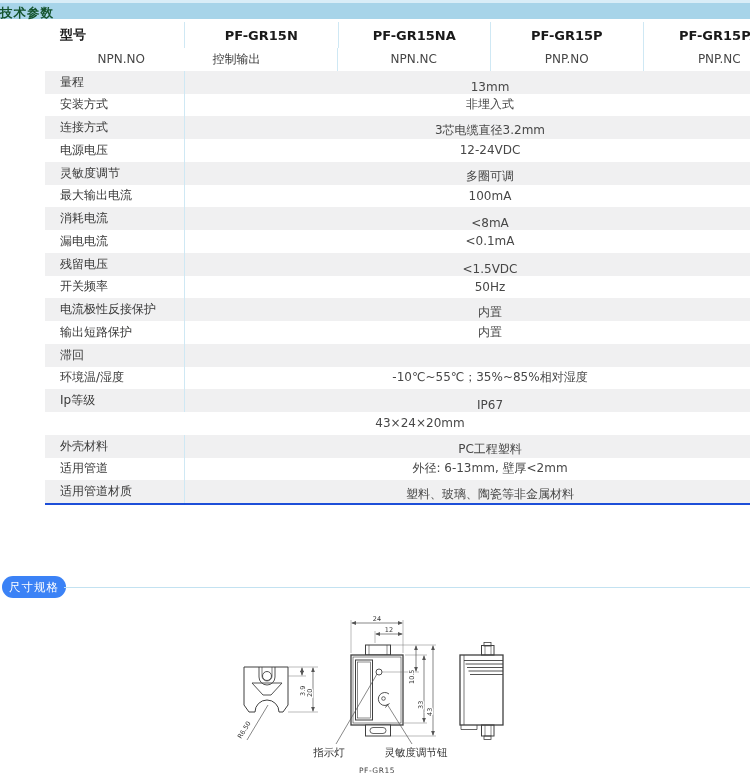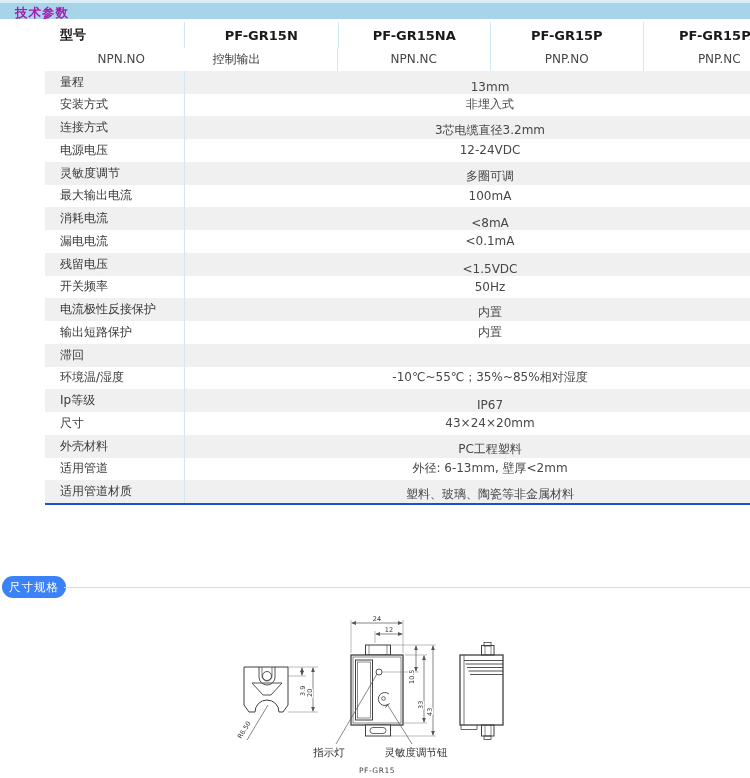--- a/index.html
+++ b/index.html
@@ -5,22 +5,22 @@
   html,body{margin:0;padding:0;background:#fff;}
   body{
     width:750px;height:778px;position:relative;overflow:hidden;
     font-family:"DejaVu Sans","Liberation Sans",sans-serif;
     -webkit-font-smoothing:antialiased;
   }
   
   .band{
     position:absolute;top:0;left:0;width:750px;height:19px;
     background:#a7d4e9;border-top:3px solid #d9edf7;
-    color:#a21caf;font-size:12.5px;font-weight:bold;line-height:19px;
-    padding-left:15px;box-sizing:border-box;letter-spacing:1px;
+    color:#14532d;font-size:12.5px;font-weight:bold;line-height:19px;
+    box-sizing:border-box;letter-spacing:1px;
   }
   
   .spec-table{
     position:absolute;top:22px;left:0;width:750px;
     border-bottom:2px solid #1d4ed8;
     margin-left:45px;
   }
   .row{display:flex;align-items:center;}
   .header-row{height:26px;font-size:13px;font-weight:bold;color:#1a1a1a;}
   .output-row,.data-row{height:22.75px;font-size:12px;color:#474747;}
@@ -123,21 +123,20 @@
       </div>
       <div class="row data-row">
         <div class="cell label-cell">环境温/湿度</div>
         <div class="cell value-cell">-10℃~55℃；35%~85%相对湿度</div>
       </div>
       <div class="row data-row shaded">
         <div class="cell label-cell">Ip等级</div>
         <div class="cell value-cell">IP67</div>
       </div>
       <div class="row data-row">
-        <div class="cell label-cell">尺寸</div>
         <div class="cell value-cell">43×24×20mm</div>
       </div>
       <div class="row data-row shaded">
         <div class="cell label-cell">外壳材料</div>
         <div class="cell value-cell">PC工程塑料</div>
       </div>
       <div class="row data-row">
         <div class="cell label-cell">适用管道</div>
         <div class="cell value-cell">外径: 6-13mm, 壁厚&lt;2mm</div>
       </div>

